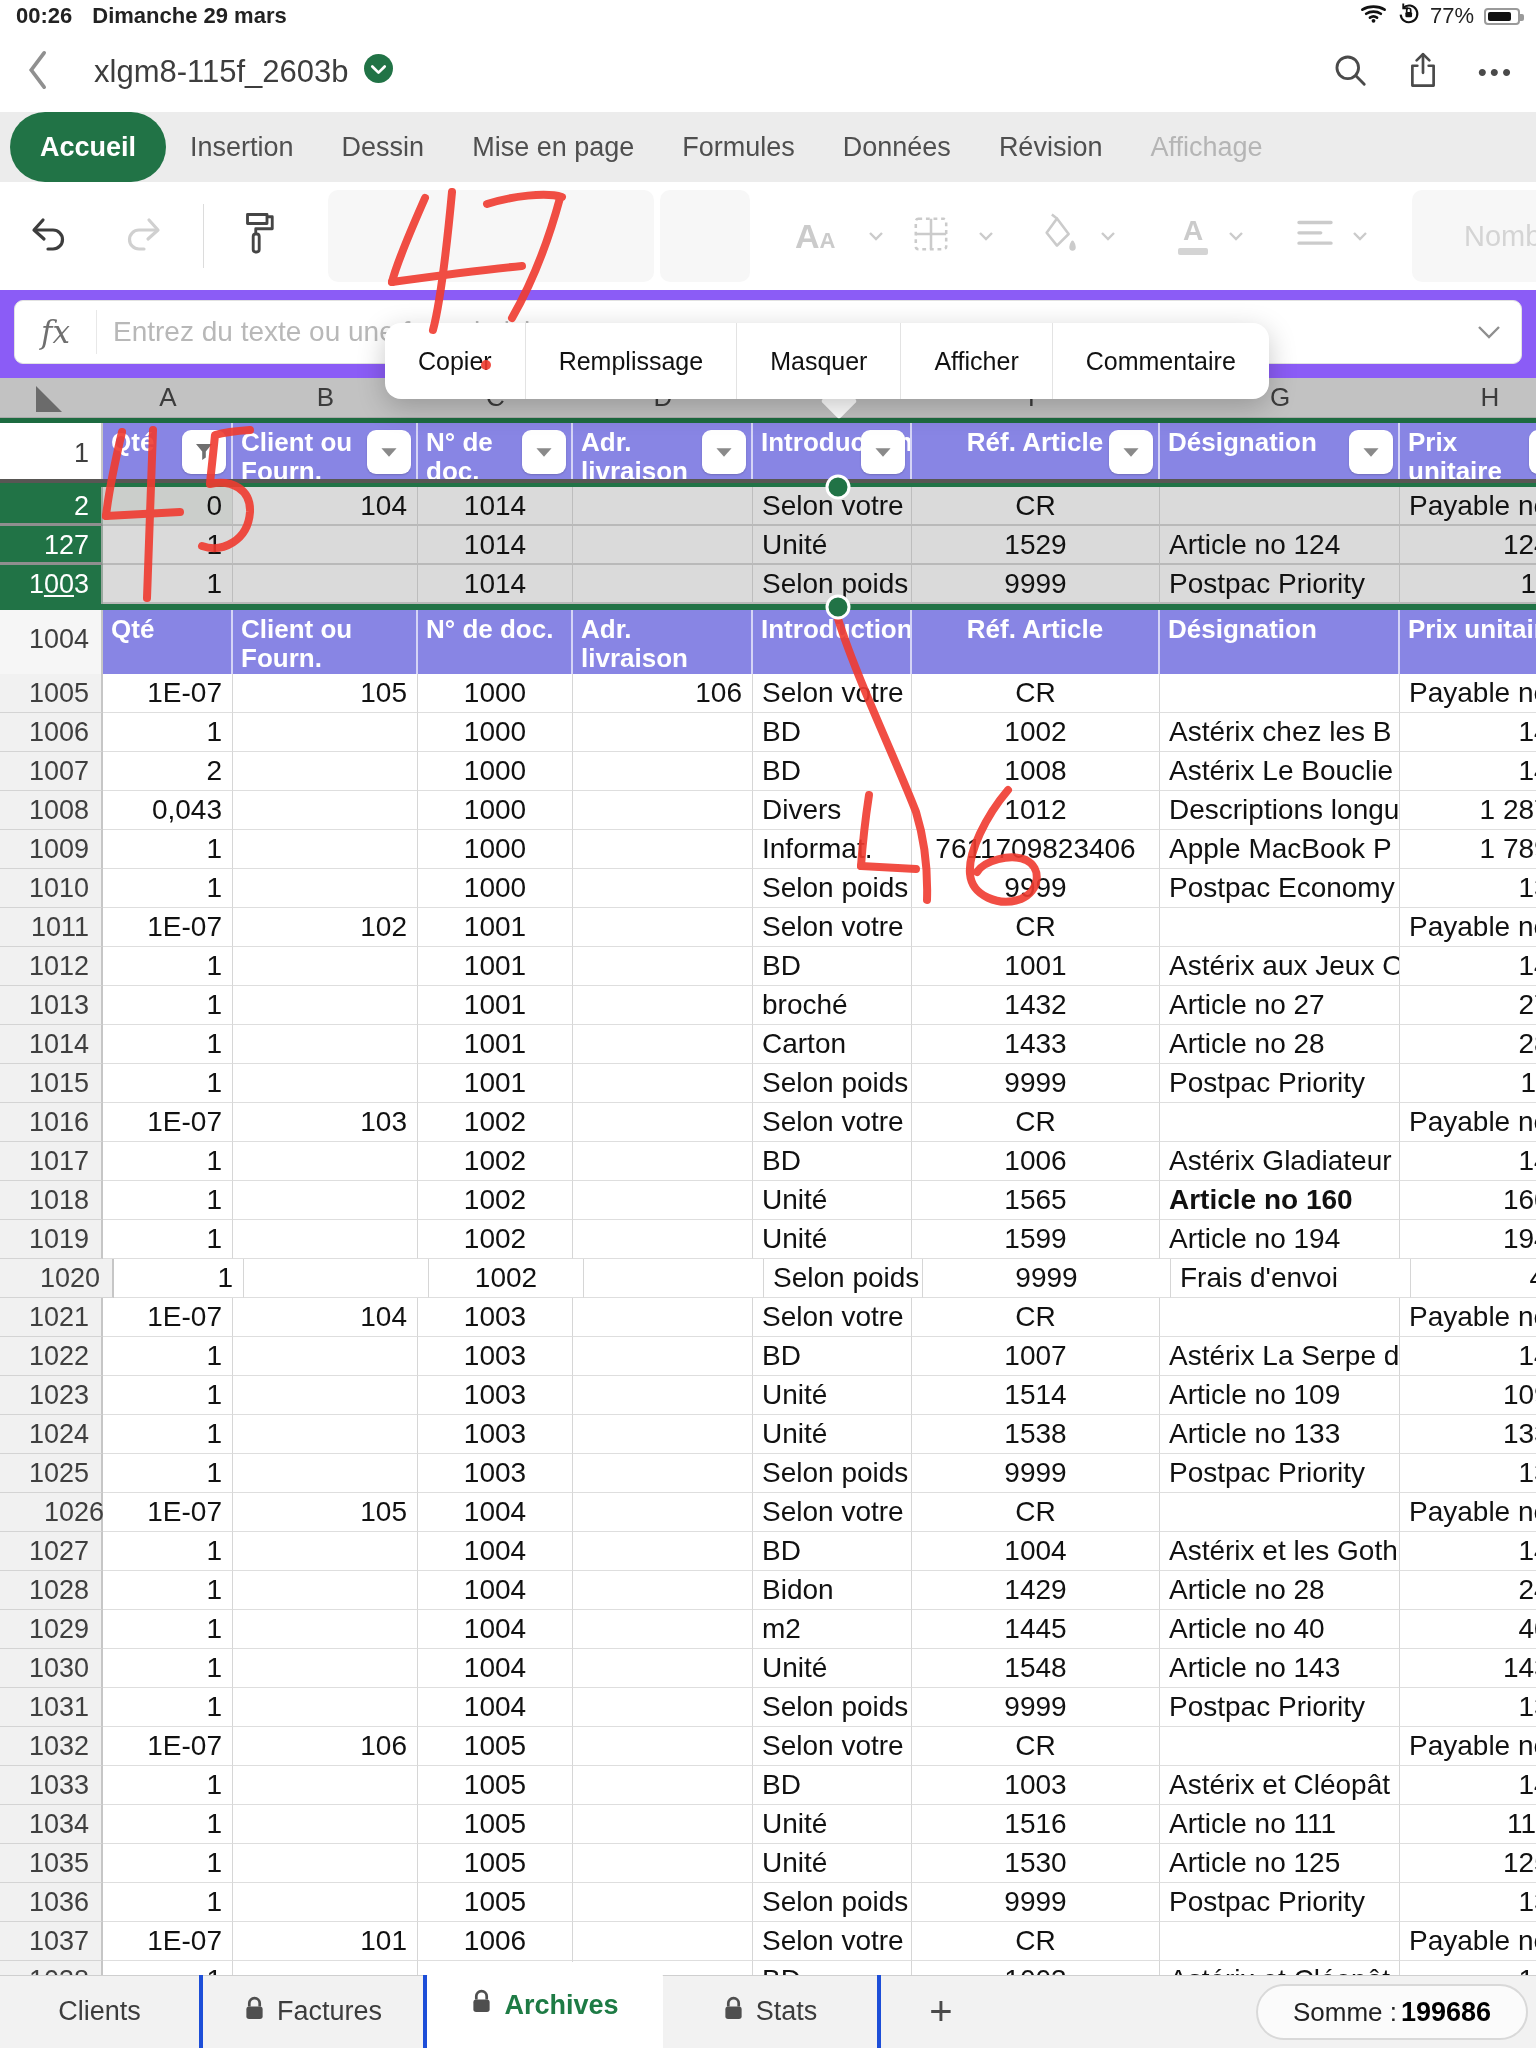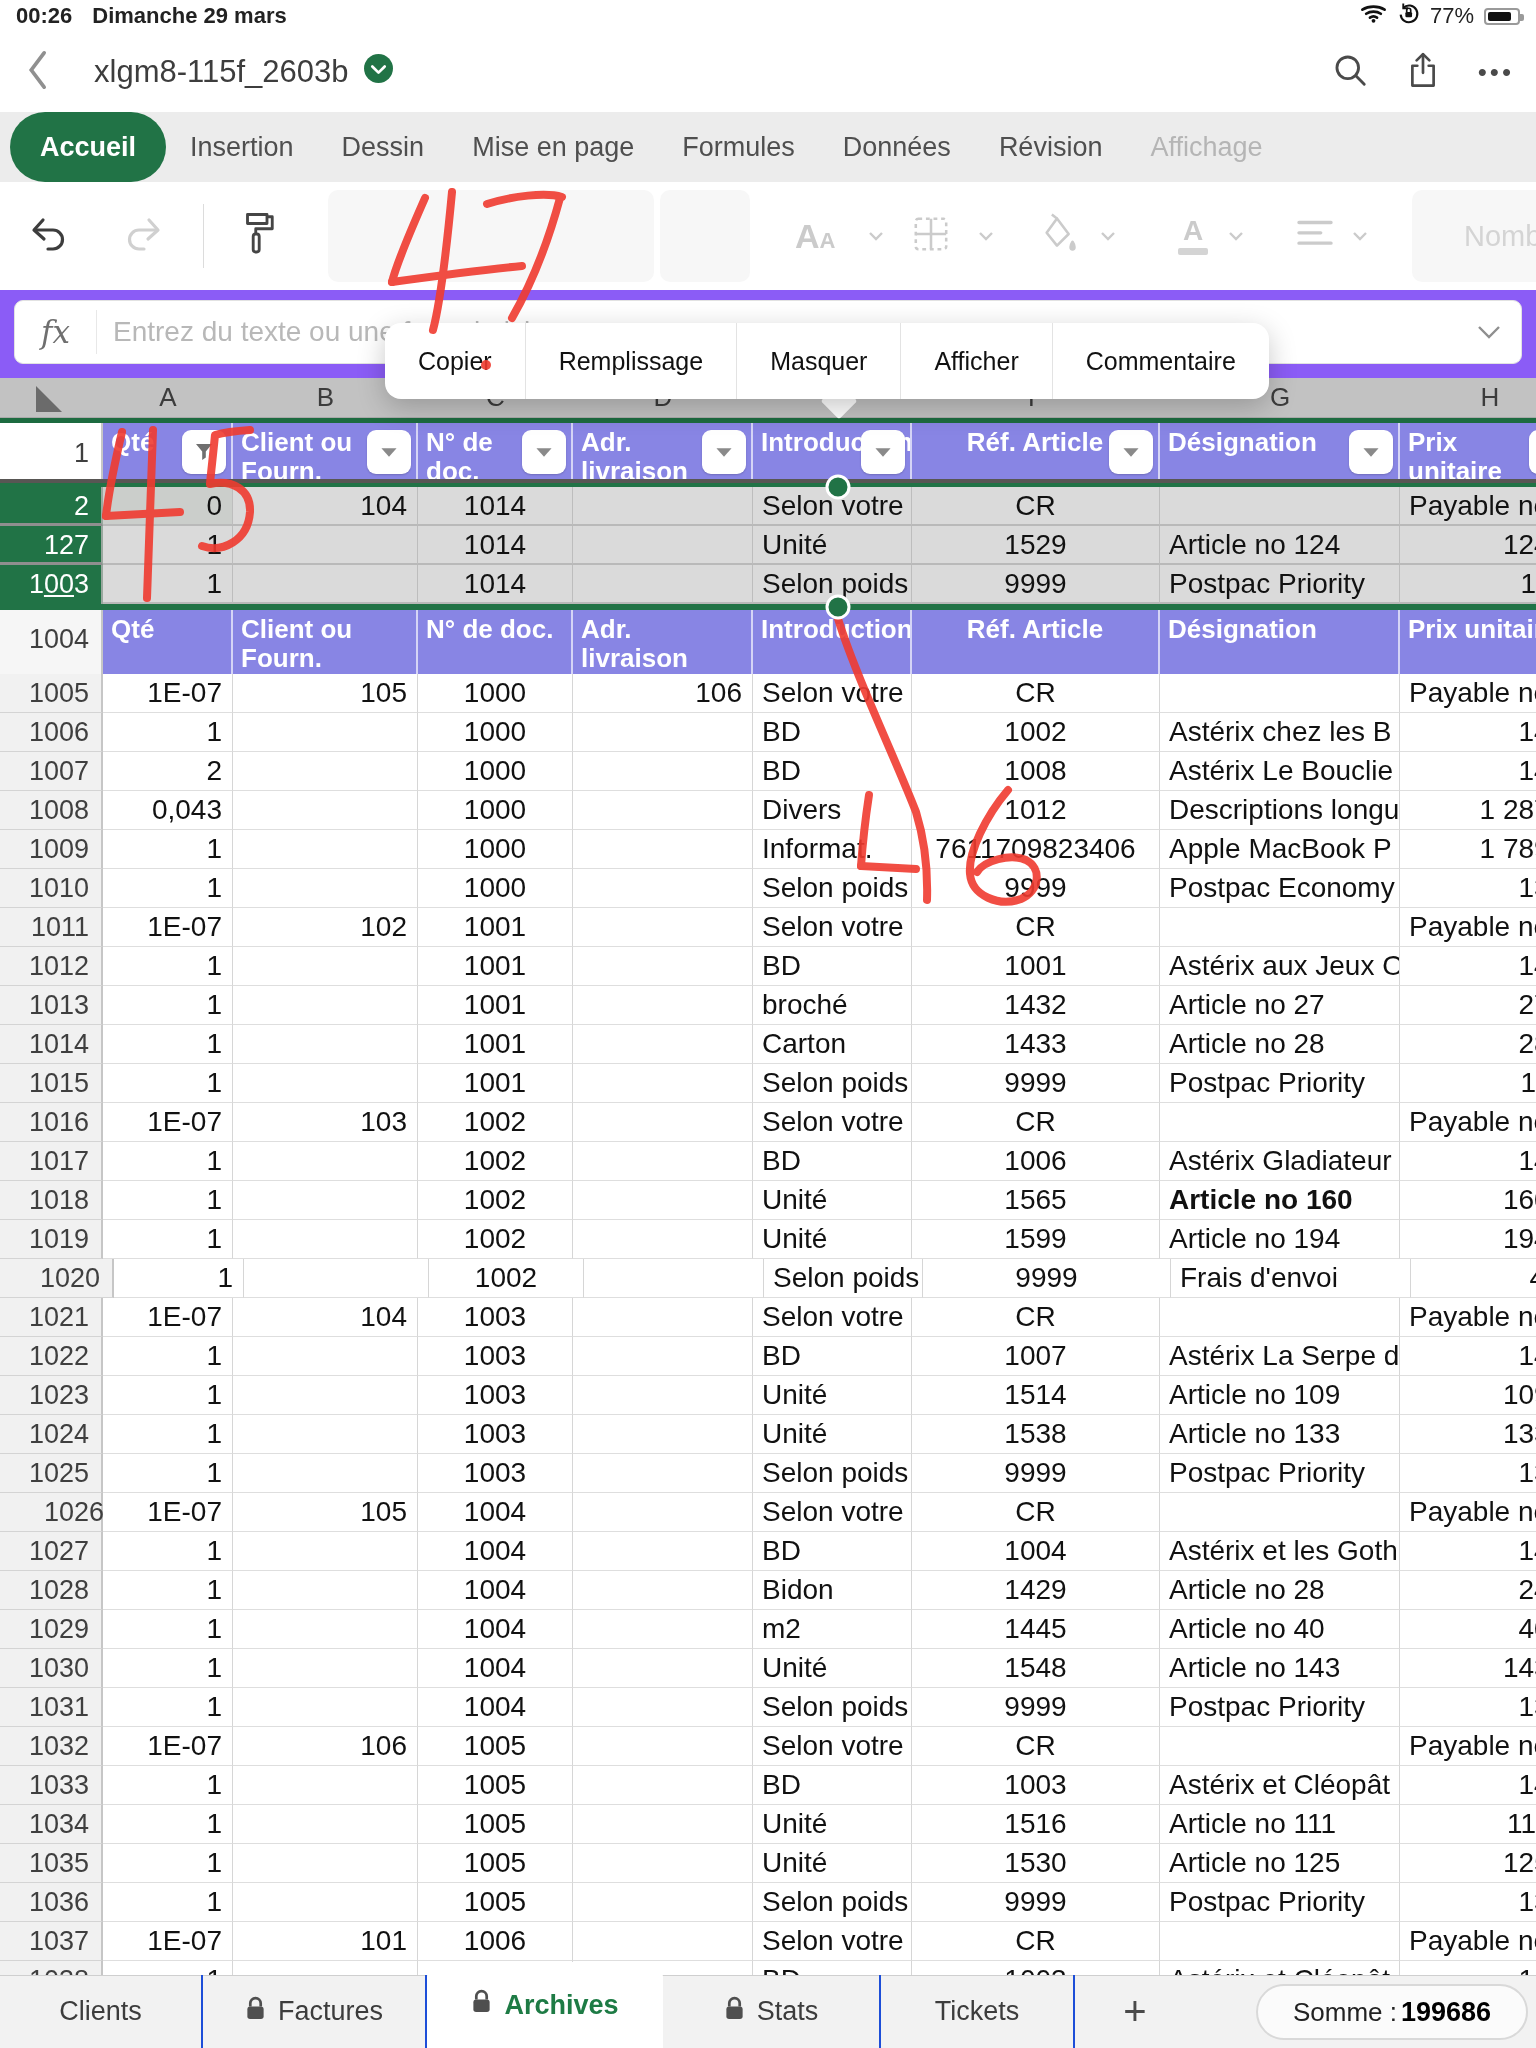--- a/index.html
+++ b/index.html
@@ -99,21 +99,21 @@
   .fz .acell{background:#cbcecb;}
   .gsel{background:#217346 !important;color:#fff;border-right:2px solid #9aa89f;border-bottom:3px solid #8f8f8f;}
   .frozen .r:last-child .gsel{border-bottom:none;}
   .uu{text-decoration:underline;}
 
   
   .tabwrap{position:absolute;left:0;bottom:0;width:100%;height:86px;}
   .tabbg{position:absolute;left:0;bottom:0;width:100%;height:73px;background:#f2f2f2;border-top:1px solid #cfcfcf;}
   .tabs{position:absolute;left:0;bottom:0;width:100%;height:86px;display:flex;align-items:flex-end;}
   .tab{height:73px;display:flex;align-items:center;justify-content:center;gap:12px;
-       font-size:27px;color:#3c3c3c;border-right:2px solid #1d4ed8;flex:none;}
+       font-size:27px;color:#3c3c3c;border-right:4px solid #1d4ed8;flex:none;}
   .tab.active{height:86px;background:#fff;border:none;border-radius:16px 16px 0 0;color:#1e7b45;font-weight:bold;}
   .tab.plus{font-size:40px;font-weight:300;color:#4a4a4a;border-right:none;}
   .sumpill{margin-left:auto;margin-right:8px;margin-bottom:8px;height:56px;min-width:272px;
            border:2px solid #d9d9d9;background:#fbfbfb;border-radius:28px;display:flex;
            align-items:center;justify-content:center;font-size:26px;color:#222;padding:0 26px;}
   .sumpill b{font-size:27px;margin-left:4px;color:#000;}
 
   .overlay{position:absolute;top:0;left:0;width:1536px;height:2048px;z-index:70;pointer-events:none;}
 </style>
 </head>
@@ -765,23 +765,20 @@
             </svg></span>
           <span>Archives</span>
         </div>
         <div class="tab" style="width: 218px;">
           <span><svg width="21" height="25" viewBox="0 0 20 24">
               <path d="M5 10 V7 a5 5 0 0 1 10 0 v3" fill="none" stroke="#4f4f4f" stroke-width="2.6"></path>
               <rect x="2.2" y="10" width="15.6" height="12" rx="2.6" fill="#4f4f4f"></rect>
             </svg></span>
           <span>Stats</span>
         </div>
-        <div class="tab" style="width: 194px;">
-          <span>Tickets</span>
-        </div>
         <div class="tab plus" style="width: 120px;">+</div>
         <div class="sumpill">
         <span>Somme :</span>
         <b>199686</b>
       </div>
     </div>
   </div>
 
   <svg class="overlay" viewBox="0 0 1536 2048">
     <g id="annG" fill="none" stroke-width="8" stroke-linecap="round" stroke-linejoin="round" opacity="0.9" stroke="#f03b30">

